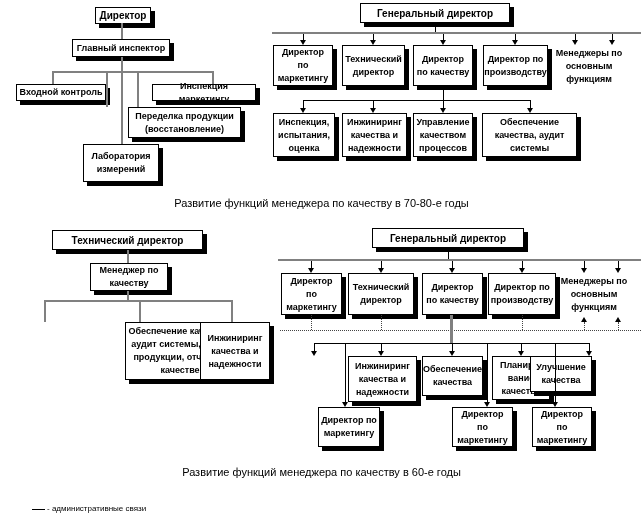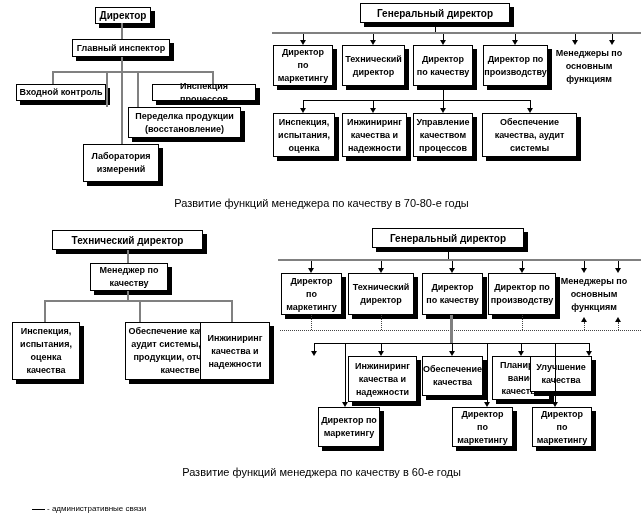--- a/index.html
+++ b/index.html
@@ -23,21 +23,21 @@
   .legend{position:absolute;font-size:8px;font-weight:normal;}
 </style>
 </head>
 <body>
 
 <div class="stage">
 
   <div class="node hdr" style="left:95px;top:7px;width:56px;height:17px;">Директор</div>
   <div class="node" style="left:72px;top:39px;width:98px;height:18px;">Главный инспектор</div>
   <div class="node" style="left:16px;top:84px;width:90px;height:17px;">Входной контроль</div>
-  <div class="node" style="left:152px;top:84px;width:104px;height:17px;">Инспекция процессов</div>
+  <div class="node" style="left:152px;top:84px;width:104px;height:17px;">Инспекция маркетингу</div>
   <div class="node" style="left:128px;top:107px;width:113px;height:31px;">Переделка продукции (восстановление)</div>
   <div class="node" style="left:83px;top:144px;width:76px;height:38px;">Лаборатория измерений</div>
 
   <div class="lng" style="left:121px;top:23px;width:2px;height:16px;"></div>
   <div class="lng" style="left:121px;top:57px;width:2px;height:87px;"></div>
   <div class="lng" style="left:52px;top:71px;width:162px;height:2px;"></div>
   <div class="lng" style="left:52px;top:71px;width:2px;height:13px;"></div>
   <div class="lng" style="left:106px;top:71px;width:2px;height:36px;"></div>
   <div class="lng" style="left:137px;top:71px;width:2px;height:36px;"></div>
   <div class="lng" style="left:212px;top:71px;width:2px;height:13px;"></div>
@@ -84,21 +84,20 @@
   <div class="cap" style="top:197px;">Развитие функций менеджера по качеству в 70-80-е годы</div>
 
   <div class="node hdr" style="left:52px;top:230px;width:151px;height:20px;">Технический директор</div>
   <div class="lng" style="left:127px;top:250px;width:2px;height:13px;"></div>
   <div class="node" style="left:90px;top:263px;width:78px;height:28px;">Менеджер по качеству</div>
   <div class="lng" style="left:127px;top:291px;width:2px;height:9px;"></div>
   <div class="lng" style="left:44px;top:300px;width:189px;height:2px;"></div>
   <div class="lng" style="left:44px;top:300px;width:2px;height:22px;"></div>
   <div class="lng" style="left:139px;top:300px;width:2px;height:22px;"></div>
   <div class="lng" style="left:231px;top:300px;width:2px;height:22px;"></div>
-  <div class="node" style="left:12px;top:322px;width:68px;height:58px;">Инспекция, испытания, оценка качества</div>
   <div class="node" style="left:79px;top:322px;width:110px;height:58px;margin-left:46px;">Обеспечение качества, аудит системы, аудит продукции, отчеты о качестве</div>
   <div class="node" style="left:200px;top:322px;width:70px;height:58px;">Инжиниринг качества и надежности</div>
 
   <div class="node hdr" style="left:372px;top:228px;width:152px;height:20px;">Генеральный директор</div>
   <div class="ln" style="left:448px;top:248px;width:1px;height:11px;"></div>
   <div class="lng" style="left:278px;top:259px;width:363px;height:2px;"></div>
 
   <div class="ln" style="left:311px;top:261px;width:1px;height:7px;"></div>
     <div class="arr-d" style="left:308px;top:268px;"></div>
   <div class="ln" style="left:381px;top:261px;width:1px;height:7px;"></div>

